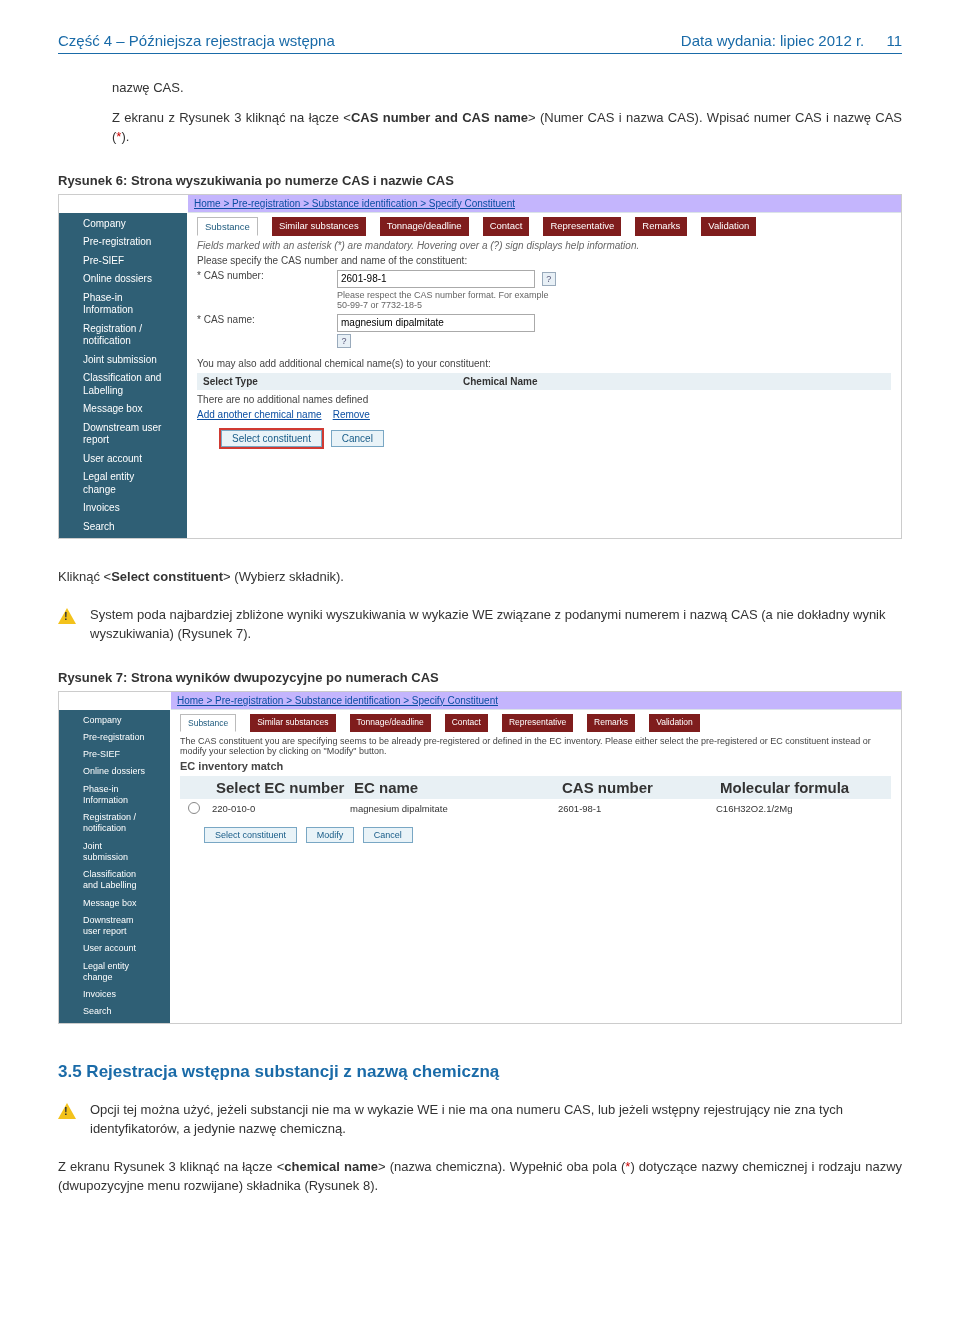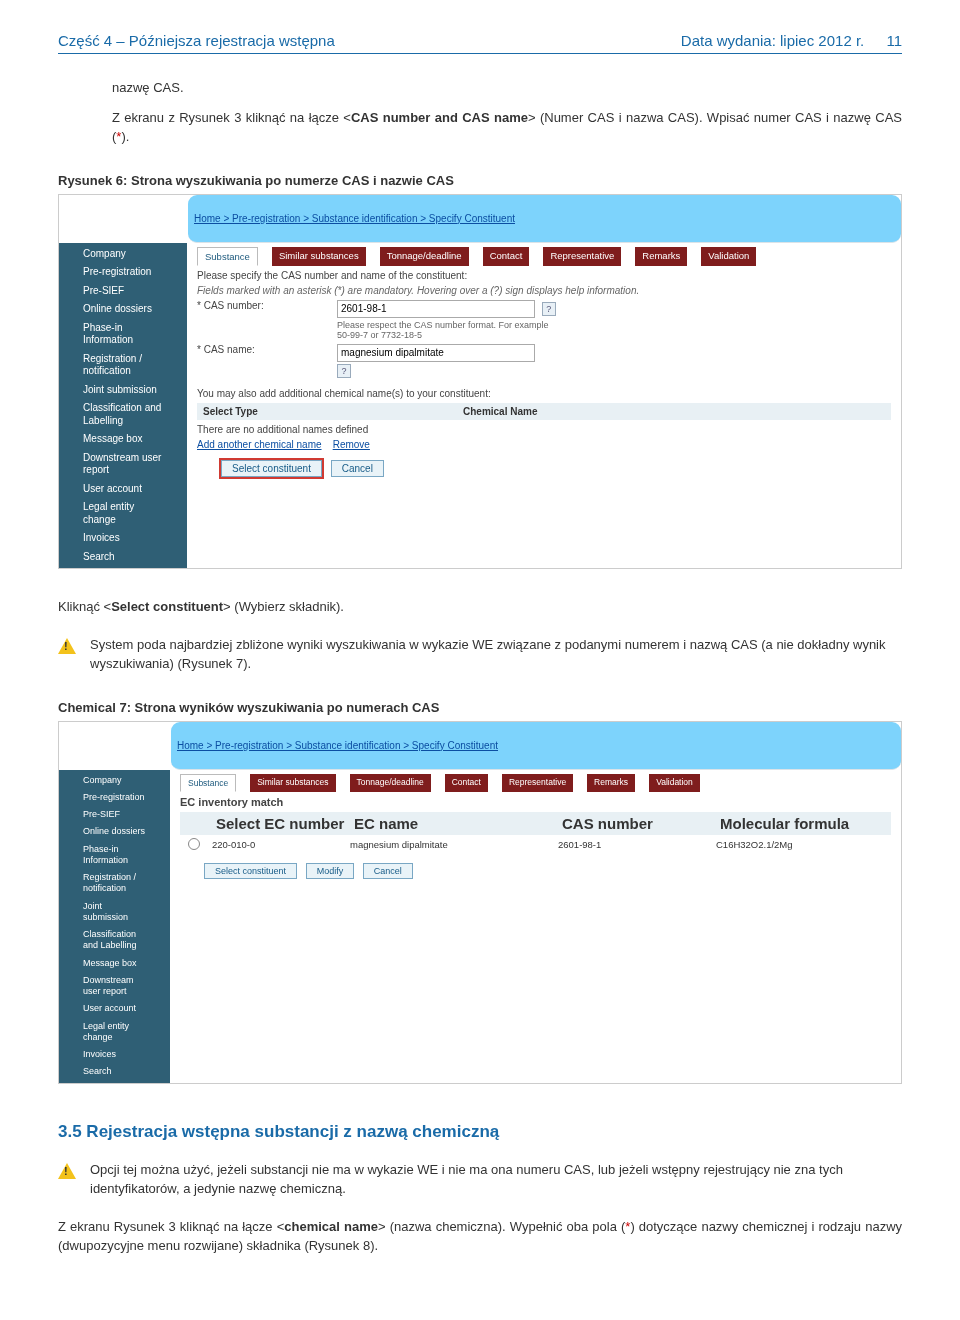--- a/index.html
+++ b/index.html
@@ -43,28 +43,27 @@
     margin-bottom: 6px;
   }
   .screenshot {
     border: 1px solid #ccc;
     background: #fff;
     font-size: 10px;
     color: #333;
     margin-bottom: 28px;
   }
   .ss-breadcrumb {
-    padding: 18px 6px;
-    background: #7dd3fc;
+    padding: 3px 6px;
+    background: #c4b5fd;
     font-size: 10px;
     color: #0b4ea2;
     border-bottom: 1px solid #dbe3e8;
     text-decoration: underline;
     margin-left: 129px;
-    border-radius: 9px;
   }
   .ss-body {
     display: flex;
   }
   .ss-sidebar {
     width: 128px;
     background: #2f5f75;
     color: #fff;
     font-size: 10px;
     padding: 2px 0;
@@ -232,22 +231,22 @@
       <div class="ss-main">
         <div class="tabs">
           <div class="tab active">Substance</div>
           <div class="tab">Similar substances</div>
           <div class="tab">Tonnage/deadline</div>
           <div class="tab">Contact</div>
           <div class="tab">Representative</div>
           <div class="tab">Remarks</div>
           <div class="tab">Validation</div>
         </div>
+        <div class="ss-line ss-italic">Fields marked with an asterisk (*) are mandatory. Hovering over a (?) sign displays help information.</div>
         <div class="ss-line">Please specify the CAS number and name of the constituent:</div>
-        <div class="ss-line ss-italic">Fields marked with an asterisk (*) are mandatory. Hovering over a (?) sign displays help information.</div>
 
         <div class="ss-row">
           <div class="ss-label">* CAS number:</div>
           <div>
             <input class="ss-input" value="2601-98-1" style="">
             <span class="ss-helpicon">?</span>
             <div class="ss-small" style="margin-left:0;">Please respect the CAS number format. For example 50-99-7 or 7732-18-5</div>
           </div>
         </div>
         <div class="ss-row">
@@ -280,21 +279,21 @@
 
   <div class="body-text">
     <span>Kliknąć &lt;</span><span class="bold">Select constituent</span><span>&gt; (Wybierz składnik).</span>
   </div>
 
   <div class="warn-row">
     <div class="warn-icon"></div>
     <div class="warn-text">System poda najbardziej zbliżone wyniki wyszukiwania w wykazie WE związane z podanymi numerem i nazwą CAS (a nie dokładny wynik wyszukiwania) (Rysunek 7).</div>
   </div>
 
-  <div class="fig-title">Chemical 7: Strona wyników wyszukiwania po numerach CAS</div>
+  <div class="fig-title">Rysunek 7: Strona wyników dwupozycyjne po numerach CAS</div>
 
   <div class="screenshot">
     <div class="ss-breadcrumb" style="margin-left:112px;">Home &gt; Pre-registration &gt; Substance identification &gt; Specify Constituent</div>
     <div class="ss-body">
       <div class="ss-sidebar" style="width:111px; font-size:9px;">
         <div>Company</div>
         <div>Pre-registration</div>
         <div>Pre-SIEF</div>
         <div>Online dossiers</div>
         <div>Phase-in Information</div>
@@ -311,20 +310,21 @@
       <div class="ss-main" style="font-size:9.5px;">
         <div class="tabs">
           <div class="tab active" style="font-size:8.5px;">Substance</div>
           <div class="tab" style="font-size:8.5px;">Similar substances</div>
           <div class="tab" style="font-size:8.5px;">Tonnage/deadline</div>
           <div class="tab" style="font-size:8.5px;">Contact</div>
           <div class="tab" style="font-size:8.5px;">Representative</div>
           <div class="tab" style="font-size:8.5px;">Remarks</div>
           <div class="tab" style="font-size:8.5px;">Validation</div>
         </div>
+        <div class="ss-line" style="font-size:9px;">The CAS constituent you are specifying seems to be already pre-registered or defined in the EC inventory. Please either select the pre-registered or EC constituent instead or modify your selection by clicking on "Modify" button.</div>
         <div class="ss-line bold" style="font-size:11px;">EC inventory match</div>
         <div class="ss2-thead">
           <div style="width:20px;"></div>
           <div style="width:130px;">Select EC number</div>
           <div style="width:200px;">EC name</div>
           <div style="width:150px;">CAS number</div>
           <div style="flex:1;">Molecular formula</div>
         </div>
         <div class="ss2-row">
           <div style="width:20px; text-align:center;"><span class="ss2-radio"></span></div>

